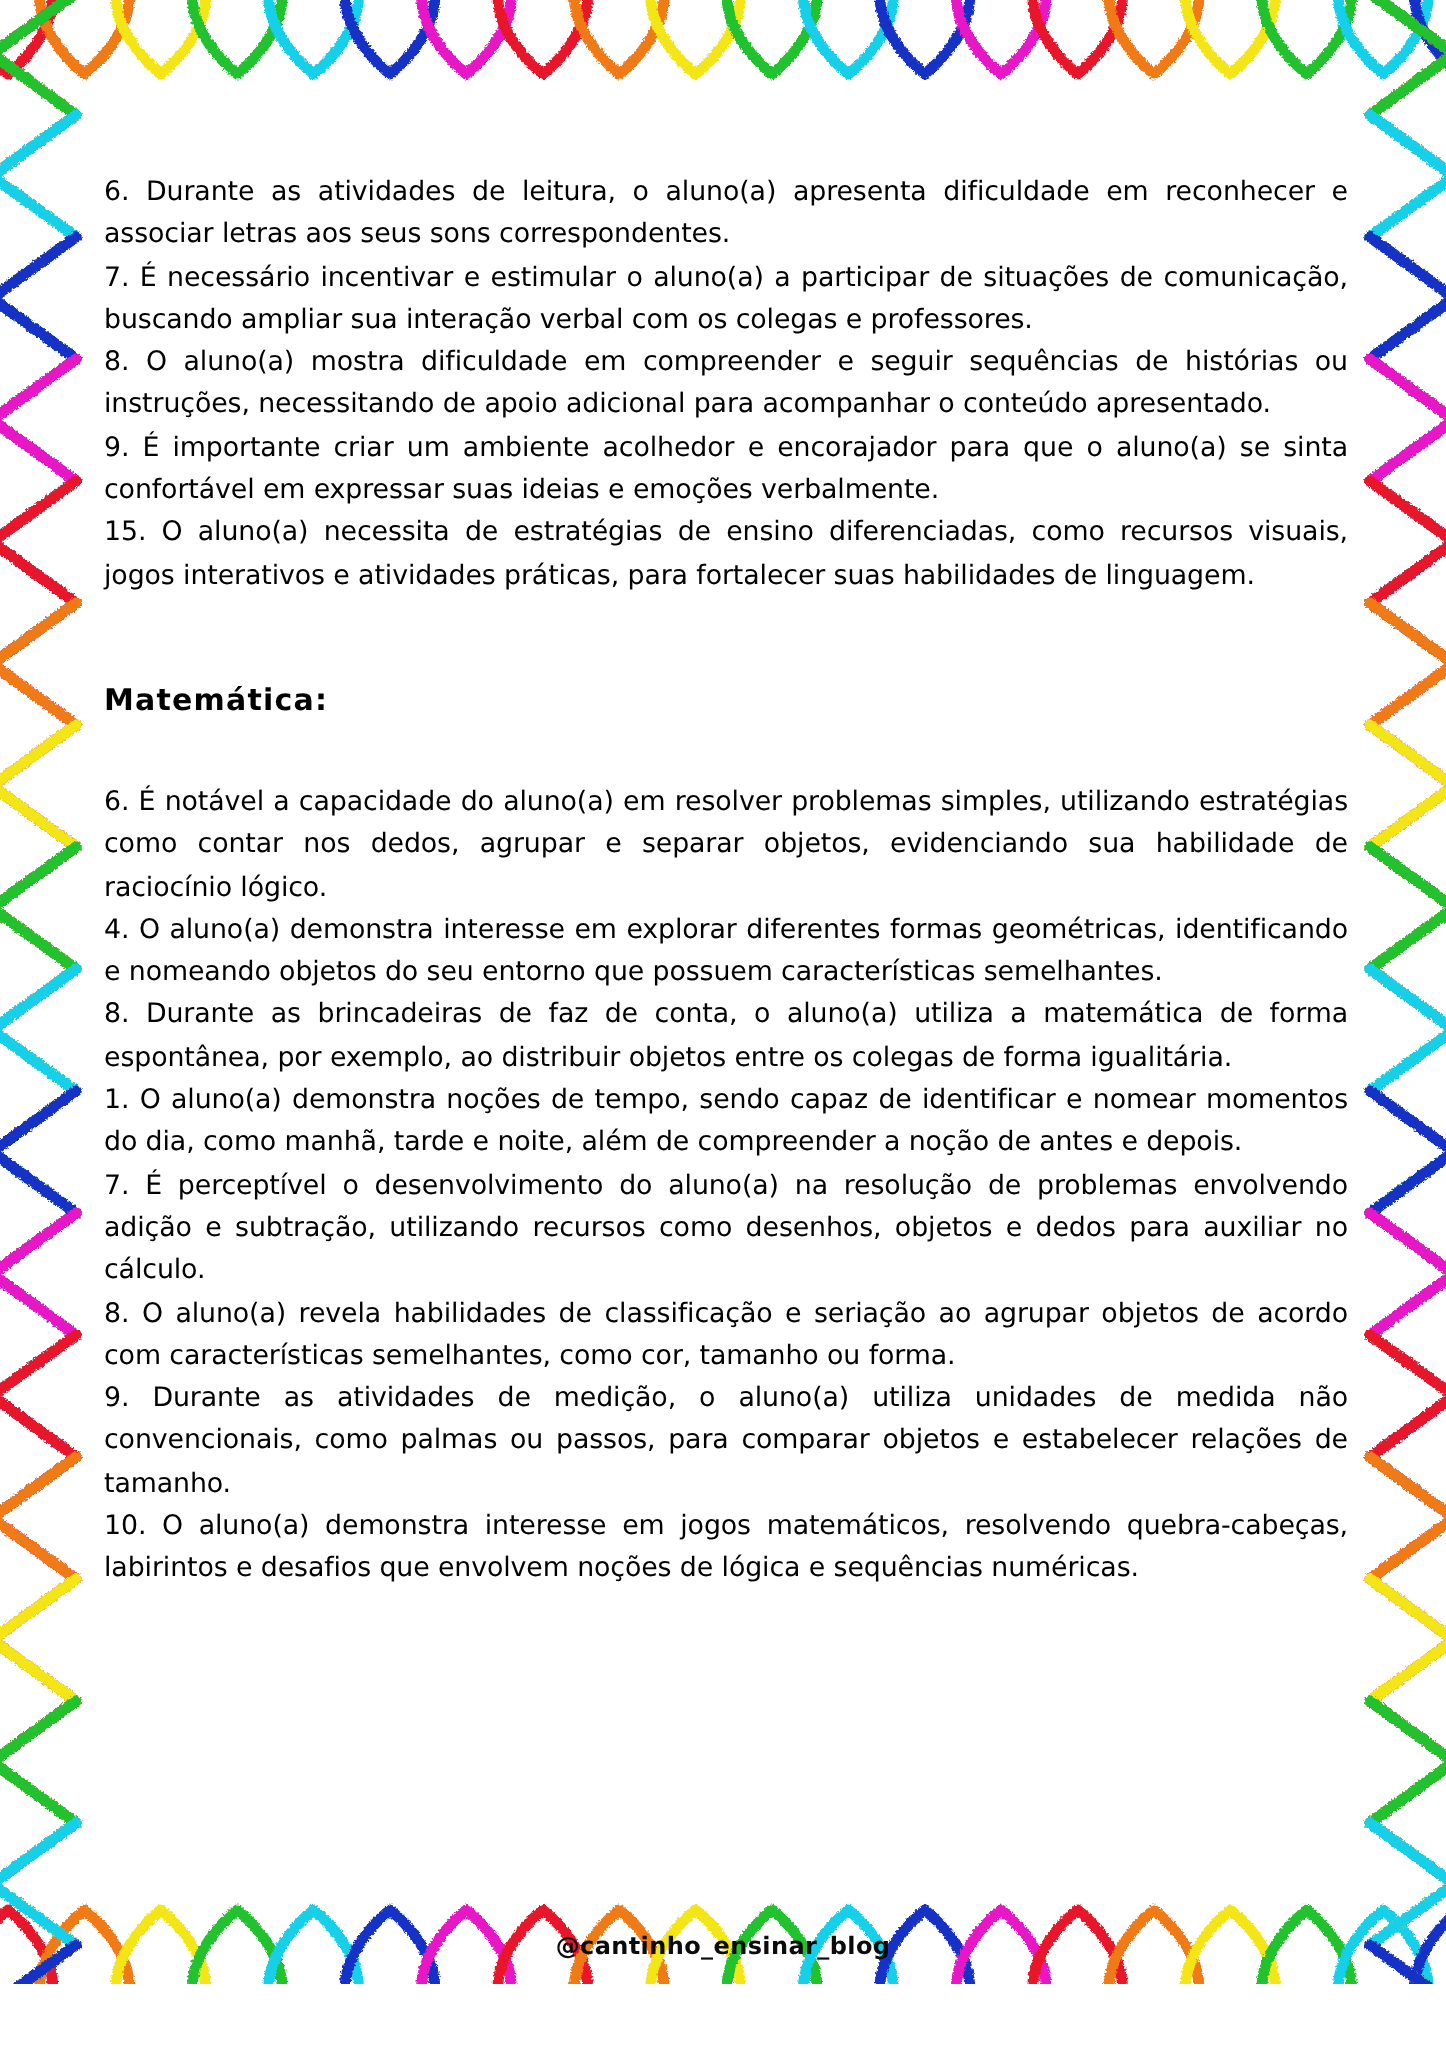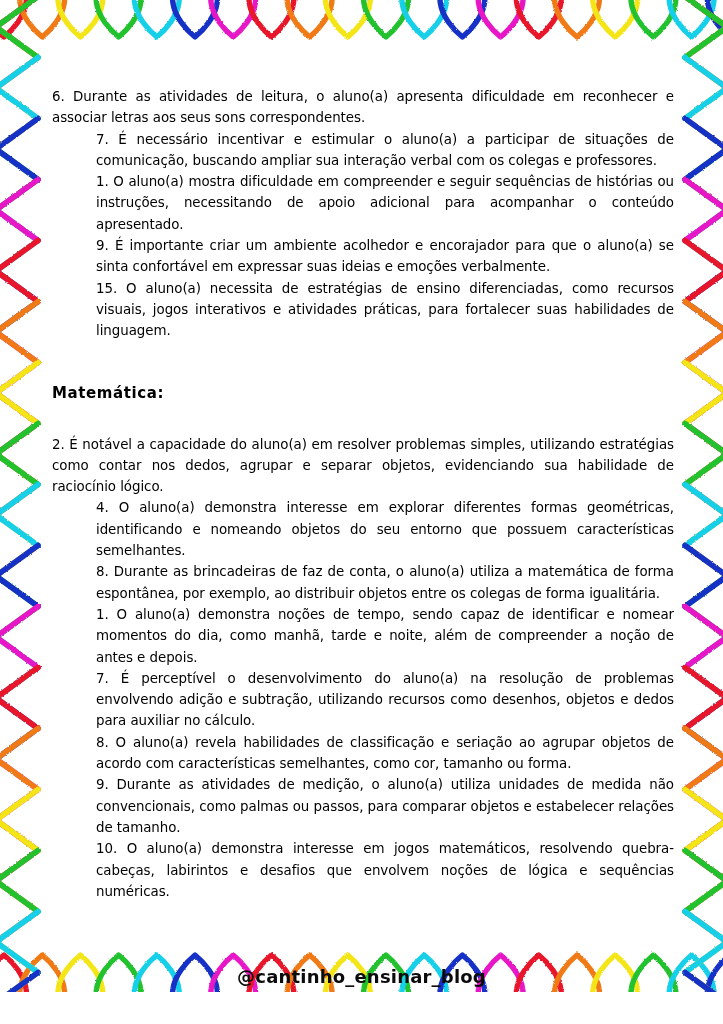--- a/index.html
+++ b/index.html
@@ -38,42 +38,42 @@
     margin:0;
     font-size:13.4px;
     line-height:21.3px;
     color:#000000;
     text-align:justify;
     text-justify:inter-word;
     letter-spacing:-0.05px;
     font-family:"DejaVu Sans", sans-serif;
     -webkit-font-smoothing:antialiased;
   }
-  .para + .para{margin-top:0px;margin-left:44px;}
+  .para + .para{margin-top:0px;}
 
   .section-heading{
     margin:0;
     font-size:15px;
     line-height:22px;
     font-weight:bold;
     color:#000000;
     letter-spacing:0.6px;
     font-family:"DejaVu Sans", sans-serif;
   }
 
   .gap-before-heading{height:40px;}
   .gap-after-heading{height:30px;}
 
   
   #footer-handle{
     position:absolute;
     left:0;right:0;
     top:966px;
     text-align:center;
-    font-size:18px;
+    font-size:12px;
     font-weight:bold;
     letter-spacing:0.2px;
     color:#0b0b0b;
     font-family:"DejaVu Sans", sans-serif;
     z-index:5;
   }
 </style>
 </head>
 <body>
 
@@ -234,31 +234,31 @@
         <path d="M 44 911.5 L 2 942 L 44 972.5" fill="none" stroke="#17cfe8" stroke-width="5.6" stroke-linecap="round" stroke-linejoin="round"></path>
         <path d="M 44 972.5 L 2 1003 L 44 1033.5" fill="none" stroke="#1730c6" stroke-width="5.6" stroke-linecap="round" stroke-linejoin="round"></path>
         <path d="M 44 1033.5 L 2 1064 L 44 1094.5" fill="none" stroke="#e717c6" stroke-width="5.6" stroke-linecap="round" stroke-linejoin="round"></path>
       </g>
     </svg>
 
   <div id="content">
 
     <p class="para">6. Durante as atividades de leitura, o aluno(a) apresenta dificuldade em reconhecer e associar letras aos seus sons correspondentes.</p>
     <p class="para">7. É necessário incentivar e estimular o aluno(a) a participar de situações de comunicação, buscando ampliar sua interação verbal com os colegas e professores.</p>
-    <p class="para">1. O aluno(a) mostra dificuldade em compreender e seguir sequências de histórias ou instruções, necessitando de apoio adicional para acompanhar o conteúdo apresentado.</p>
+    <p class="para">8. O aluno(a) mostra dificuldade em compreender e seguir sequências de histórias ou instruções, necessitando de apoio adicional para acompanhar o conteúdo apresentado.</p>
     <p class="para">9. É importante criar um ambiente acolhedor e encorajador para que o aluno(a) se sinta confortável em expressar suas ideias e emoções verbalmente.</p>
     <p class="para">15. O aluno(a) necessita de estratégias de ensino diferenciadas, como recursos visuais, jogos interativos e atividades práticas, para fortalecer suas habilidades de linguagem.</p>
 
     <div class="gap-before-heading"></div>
 
     <h2 class="section-heading">Matemática:</h2>
 
     <div class="gap-after-heading"></div>
 
-    <p class="para">2. É notável a capacidade do aluno(a) em resolver problemas simples, utilizando estratégias como contar nos dedos, agrupar e separar objetos, evidenciando sua habilidade de raciocínio lógico.</p>
+    <p class="para">6. É notável a capacidade do aluno(a) em resolver problemas simples, utilizando estratégias como contar nos dedos, agrupar e separar objetos, evidenciando sua habilidade de raciocínio lógico.</p>
     <p class="para">4. O aluno(a) demonstra interesse em explorar diferentes formas geométricas, identificando e nomeando objetos do seu entorno que possuem características semelhantes.</p>
     <p class="para">8. Durante as brincadeiras de faz de conta, o aluno(a) utiliza a matemática de forma espontânea, por exemplo, ao distribuir objetos entre os colegas de forma igualitária.</p>
     <p class="para">1. O aluno(a) demonstra noções de tempo, sendo capaz de identificar e nomear momentos do dia, como manhã, tarde e noite, além de compreender a noção de antes e depois.</p>
     <p class="para">7. É perceptível o desenvolvimento do aluno(a) na resolução de problemas envolvendo adição e subtração, utilizando recursos como desenhos, objetos e dedos para auxiliar no cálculo.</p>
     <p class="para">8. O aluno(a) revela habilidades de classificação e seriação ao agrupar objetos de acordo com características semelhantes, como cor, tamanho ou forma.</p>
     <p class="para">9. Durante as atividades de medição, o aluno(a) utiliza unidades de medida não convencionais, como palmas ou passos, para comparar objetos e estabelecer relações de tamanho.</p>
     <p class="para">10. O aluno(a) demonstra interesse em jogos matemáticos, resolvendo quebra-cabeças, labirintos e desafios que envolvem noções de lógica e sequências numéricas.</p>
 
   </div>
 

